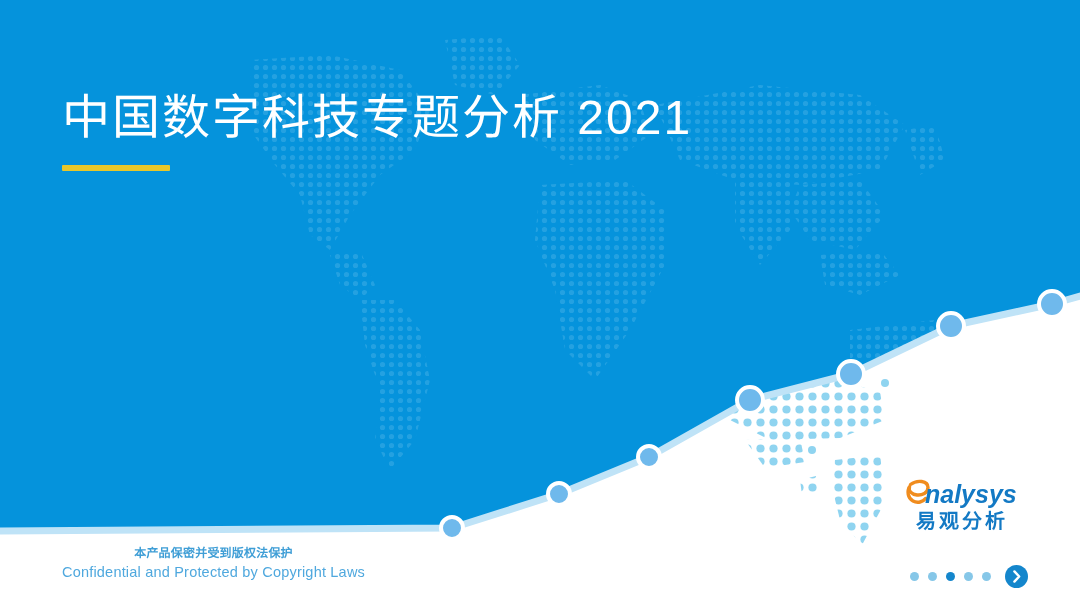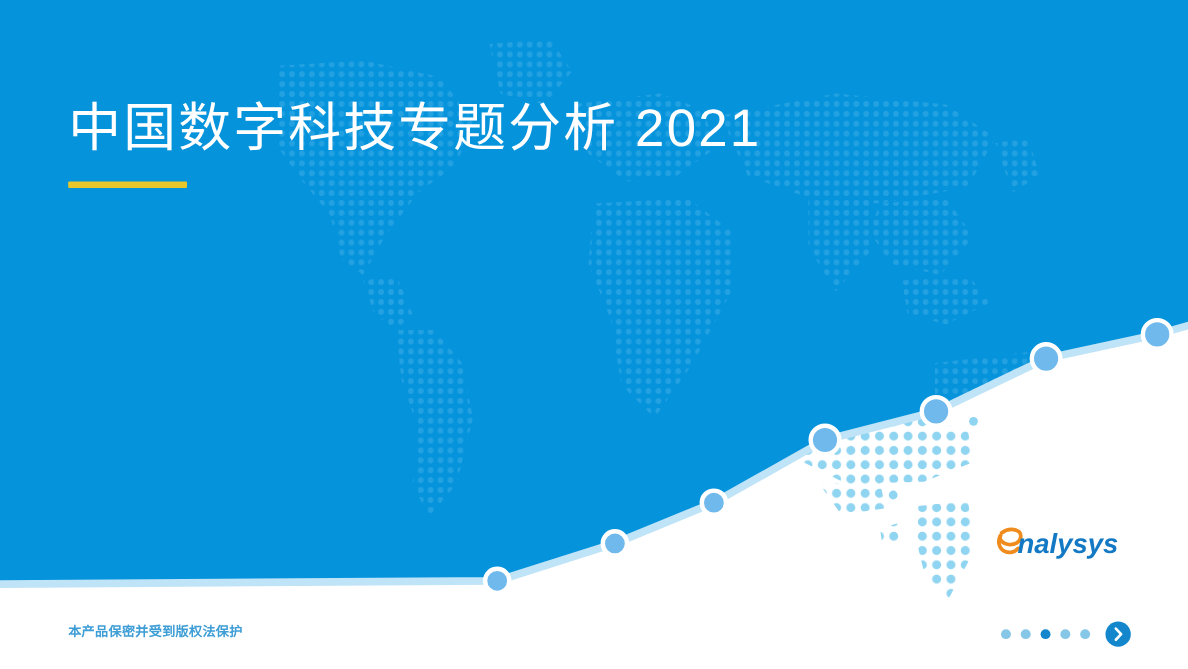--- a/index.html
+++ b/index.html
@@ -220,29 +220,31 @@
     </g>
   </svg>
 
   <div class="title-block">
     <h1 class="slide-title">中国数字科技专题分析 2021</h1>
     <div class="title-rule"></div>
   </div>
 
   <div class="footer-note">
     <div class="cn">本产品保密并受到版权法保护</div>
+    <div class="en">Confidential and Protected by Copyright Laws</div>
   </div>
 
   <div class="brand-logo">
     <svg class="brand-wordmark" viewBox="0 0 128 34" width="128" height="34" xmlns="http://www.w3.org/2000/svg">
 
       <path d="M12.5,8.5 C19,3.5 30,4.5 30,11.5 C30,17 24,19.5 19,19 C13.5,18.5 10,14.5 11.5,11" fill="none" stroke="#F08C1E" stroke-width="3.4" stroke-linecap="round"></path>
       <path d="M11.5,11 C9,15 9.5,22 15,25 C19.5,27.5 25,26 27.5,22.5" fill="none" stroke="#F08C1E" stroke-width="3.4" stroke-linecap="round"></path>
       <text x="27" y="27" font-family="Liberation Sans, DejaVu Sans, sans-serif" font-size="25" font-style="italic" font-weight="bold" fill="#1379C4">nalysys</text>
     </svg>
+    <span class="brand-cn">易观分析</span>
   </div>
 
   <div class="pager">
     <span class="pager-dot"></span>
     <span class="pager-dot"></span>
     <span class="pager-dot is-active"></span>
     <span class="pager-dot"></span>
     <span class="pager-dot"></span>
     <button class="pager-next" type="button" aria-label="next">
       <svg viewBox="0 0 23 23" width="23" height="23" xmlns="http://www.w3.org/2000/svg">

